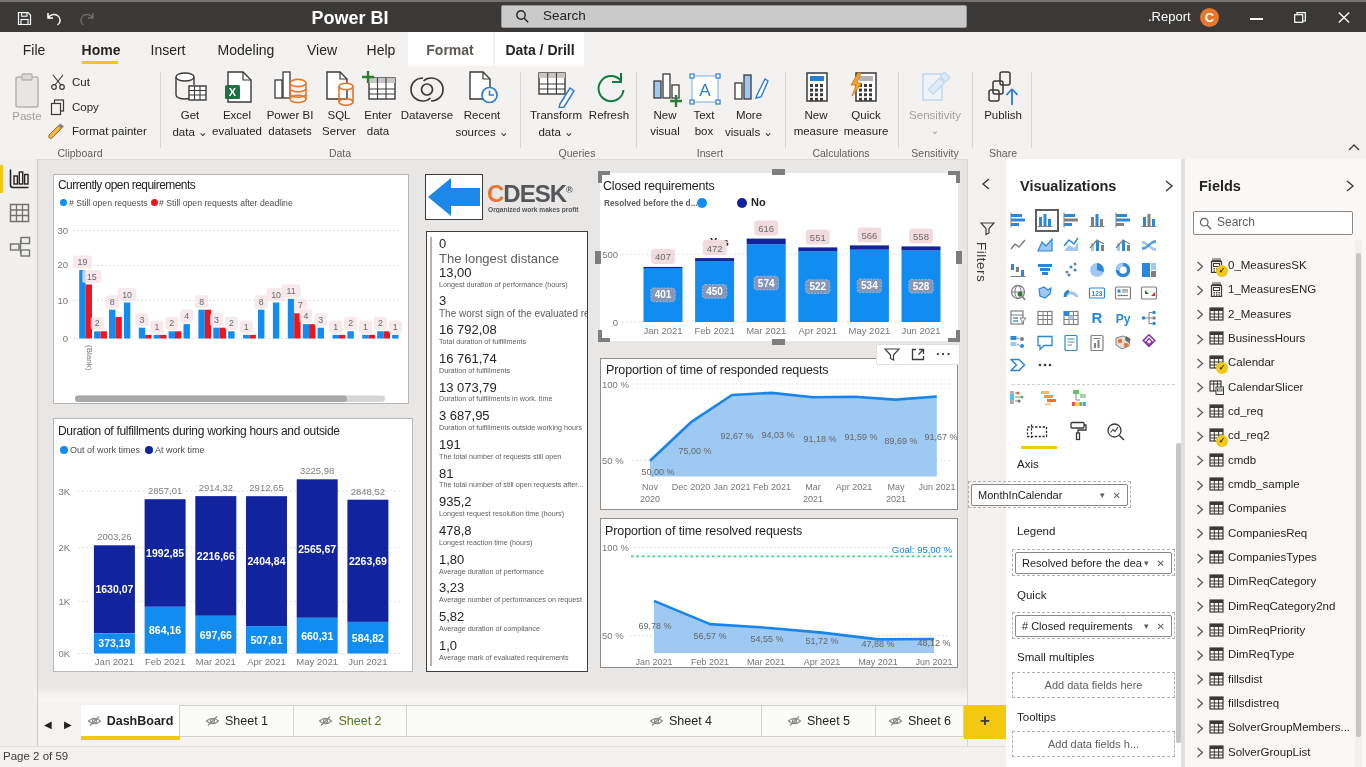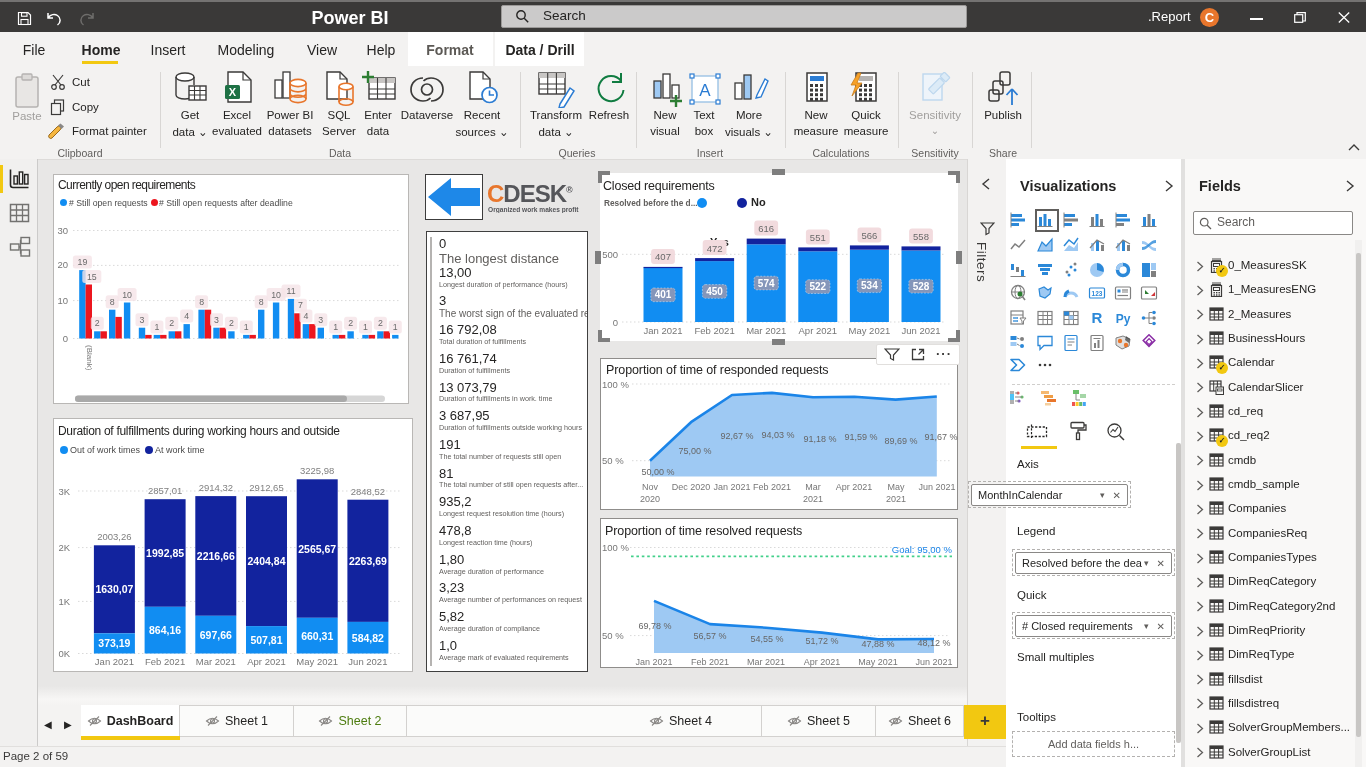--- a/index.html
+++ b/index.html
@@ -818,20 +818,21 @@
     </div>
     <div style="position:absolute;left:1017px;top:525px;font-size:11.5px;color:#252423;">Legend</div>
     <div style="position:absolute;left:1012px;top:549px;width:163px;height:27px;border:1px dashed #b3b1af;box-sizing:border-box;padding:2px;">
       <div class="pill" style="padding-left:6px;overflow:hidden;">Resolved before the dea<span style="margin-left:auto;color:#605e5c;font-size:9px;">▾</span><span style="color:#605e5c;font-size:10px;margin:0 6px 0 8px;">✕</span></div>
     </div>
     <div style="position:absolute;left:1017px;top:589px;font-size:11.5px;color:#252423;">Quick</div>
     <div style="position:absolute;left:1012px;top:612px;width:163px;height:27px;border:1px dashed #b3b1af;box-sizing:border-box;padding:2px;">
       <div class="pill" style="padding-left:6px;">#&nbsp;Closed requirements<span style="margin-left:auto;color:#605e5c;font-size:9px;">▾</span><span style="color:#605e5c;font-size:10px;margin:0 6px 0 8px;">✕</span></div>
     </div>
     <div style="position:absolute;left:1017px;top:651px;font-size:11.5px;color:#252423;">Small multiples</div>
+    <div style="position:absolute;left:1012px;top:672px;width:163px;height:26px;border:1px dashed #b3b1af;box-sizing:border-box;text-align:center;line-height:24px;font-size:11px;color:#605e5c;">Add data fields here</div>
     <div style="position:absolute;left:1017px;top:711px;font-size:11.5px;color:#252423;">Tooltips</div>
     <div style="position:absolute;left:1012px;top:731px;width:163px;height:26px;border:1px dashed #b3b1af;box-sizing:border-box;text-align:center;line-height:24px;font-size:11px;color:#605e5c;">Add data fields h...</div>
     <div style="position:absolute;left:1176px;top:443px;width:5px;height:300px;background:#c8c6c4;border-radius:2px;"></div>
     <div style="position:absolute;left:1181px;top:159px;width:4px;height:608px;background:#e1e0df;"></div>
     <div style="position:absolute;left:1185px;top:159px;width:181px;height:608px;background:#f9f8f7;"></div>
     <div style="position:absolute;left:1199px;top:178px;font-size:14.5px;font-weight:bold;color:#252423;">Fields</div>
     <svg style="position:absolute;left:1345px;top:180px;" width="10" height="12" viewBox="0 0 10 12">
       <path d="M2 1 L8 6 L2 11" fill="none" stroke="#3b3a39" stroke-width="1.4"></path>
     </svg>
     <div style="position:absolute;left:1193px;top:211px;width:160px;height:24px;background:#fff;border:1px solid #8a8886;border-radius:2px;box-sizing:border-box;"></div>

